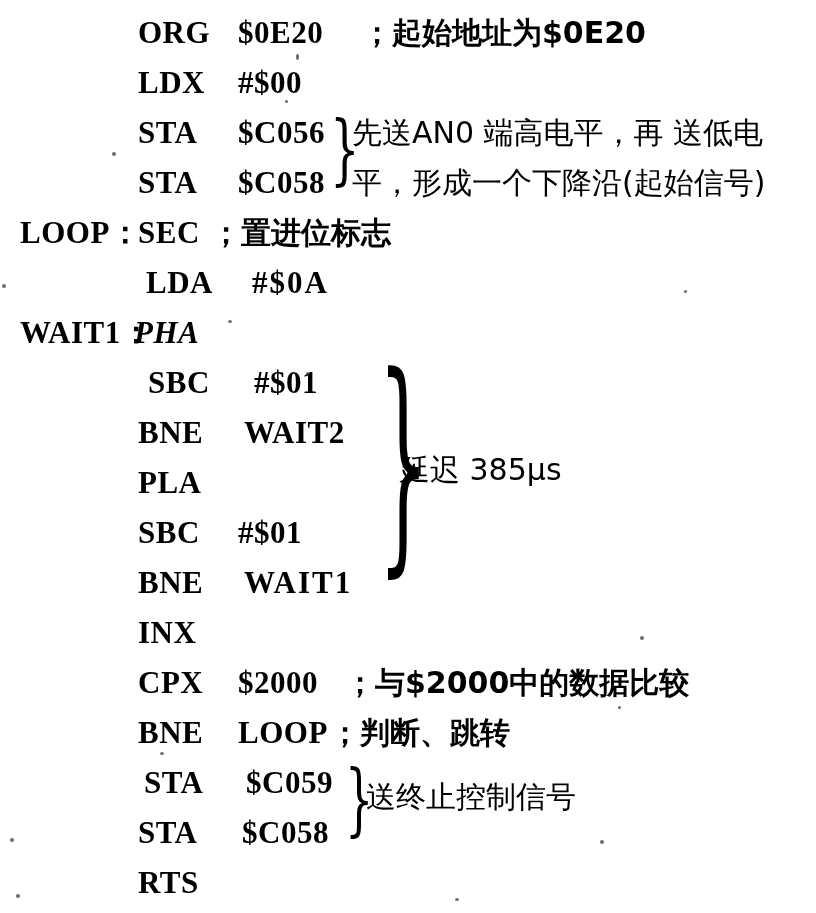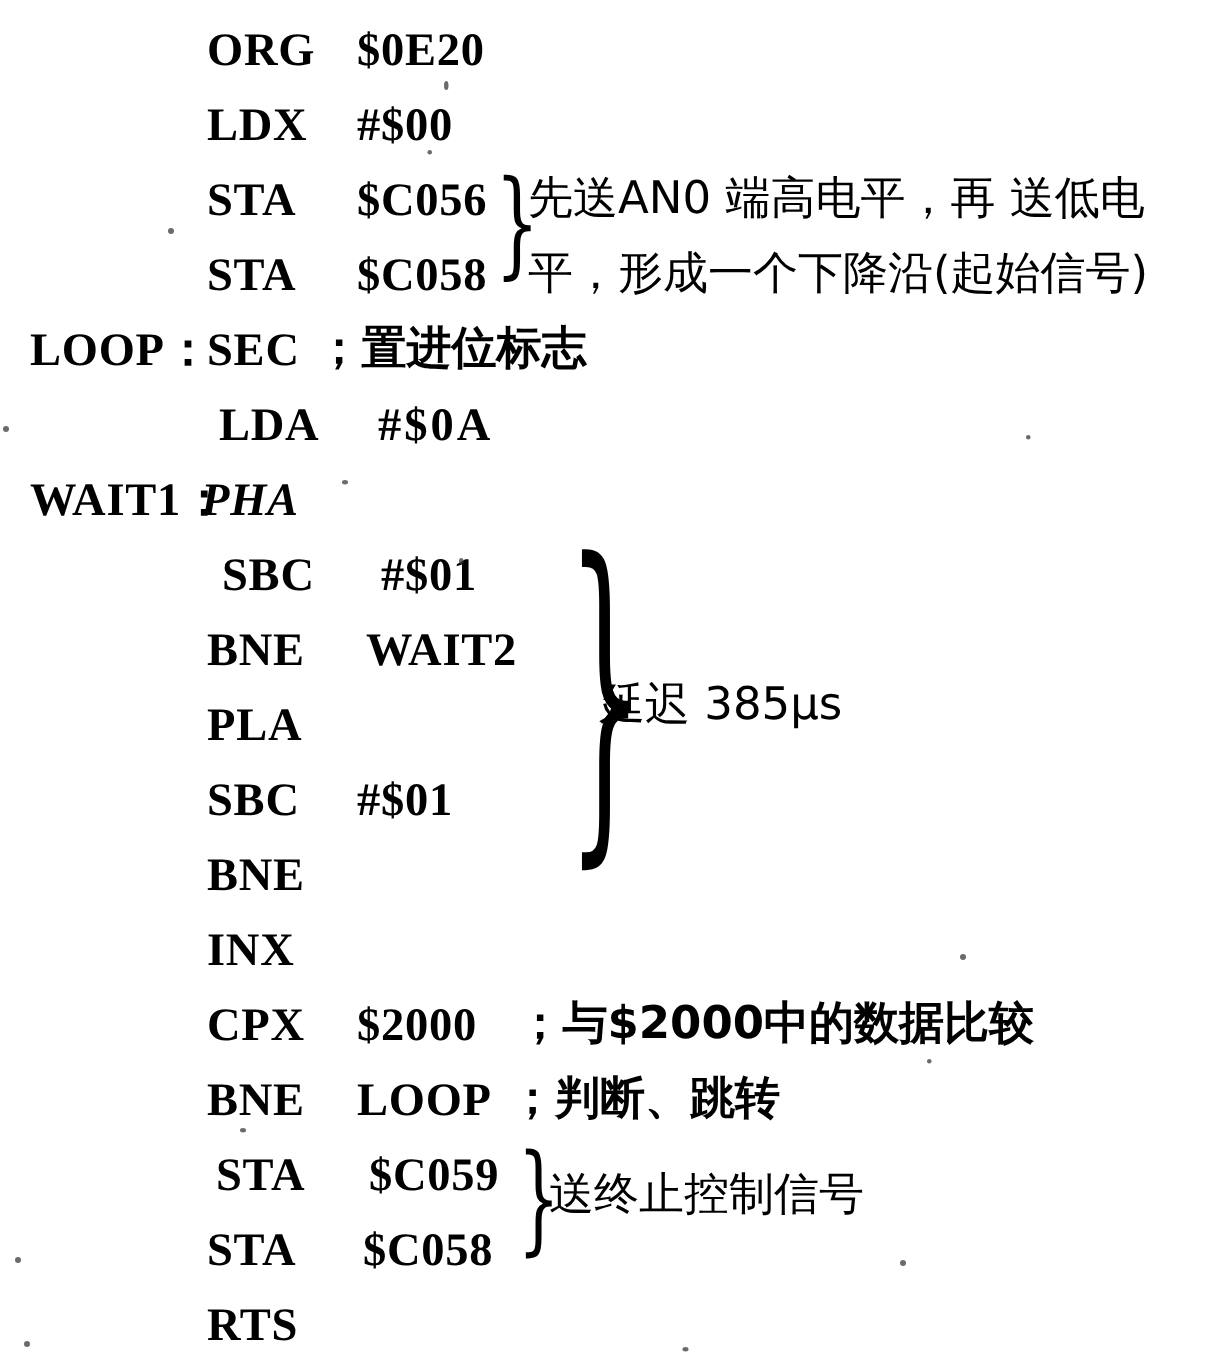--- a/index.html
+++ b/index.html
@@ -97,20 +97,21 @@
   }
 </style>
 </head>
 <body>
 
 <div id="page">
 
   <div class="line" style="top:8px;">
     <span class="col mnem">ORG</span>
     <span class="col oper">$0E20</span>
+    <span class="cmt inline" style="left:362px;">；起始地址为$0E20</span>
   </div>
 
   <div class="line" style="top:58px;">
     <span class="col mnem">LDX</span>
     <span class="col oper">#$00</span>
   </div>
 
   <div class="line" style="top:108px;">
     <span class="col mnem">STA</span>
     <span class="col oper">$C056</span>
@@ -151,36 +152,37 @@
     <span class="col mnem">PLA</span>
   </div>
 
   <div class="line" style="top:508px;">
     <span class="col mnem">SBC</span>
     <span class="col oper">#$01</span>
   </div>
 
   <div class="line" style="top:558px;">
     <span class="col mnem">BNE</span>
+    <span class="col oper wide" style="left:244px;">WAIT1</span>
   </div>
 
   <div class="line" style="top:608px;">
     <span class="col mnem">INX</span>
   </div>
 
   <div class="line" style="top:658px;">
     <span class="col mnem">CPX</span>
     <span class="col oper">$2000</span>
     <span class="cmt inline" style="left:345px;">；与$2000中的数据比较</span>
   </div>
 
   <div class="line" style="top:708px;">
     <span class="col mnem">BNE</span>
     <span class="col oper">LOOP</span>
-    <span class="cmt inline" style="left:340px;">；判断、跳转</span>
+    <span class="cmt inline" style="left:330px;">；判断、跳转</span>
   </div>
 
   <div class="line" style="top:758px;">
     <span class="col mnem" style="left:144px;">STA</span>
     <span class="col oper" style="left:246px;">$C059</span>
   </div>
 
   <div class="line" style="top:808px;">
     <span class="col mnem">STA</span>
     <span class="col oper" style="left:242px;">$C058</span>

